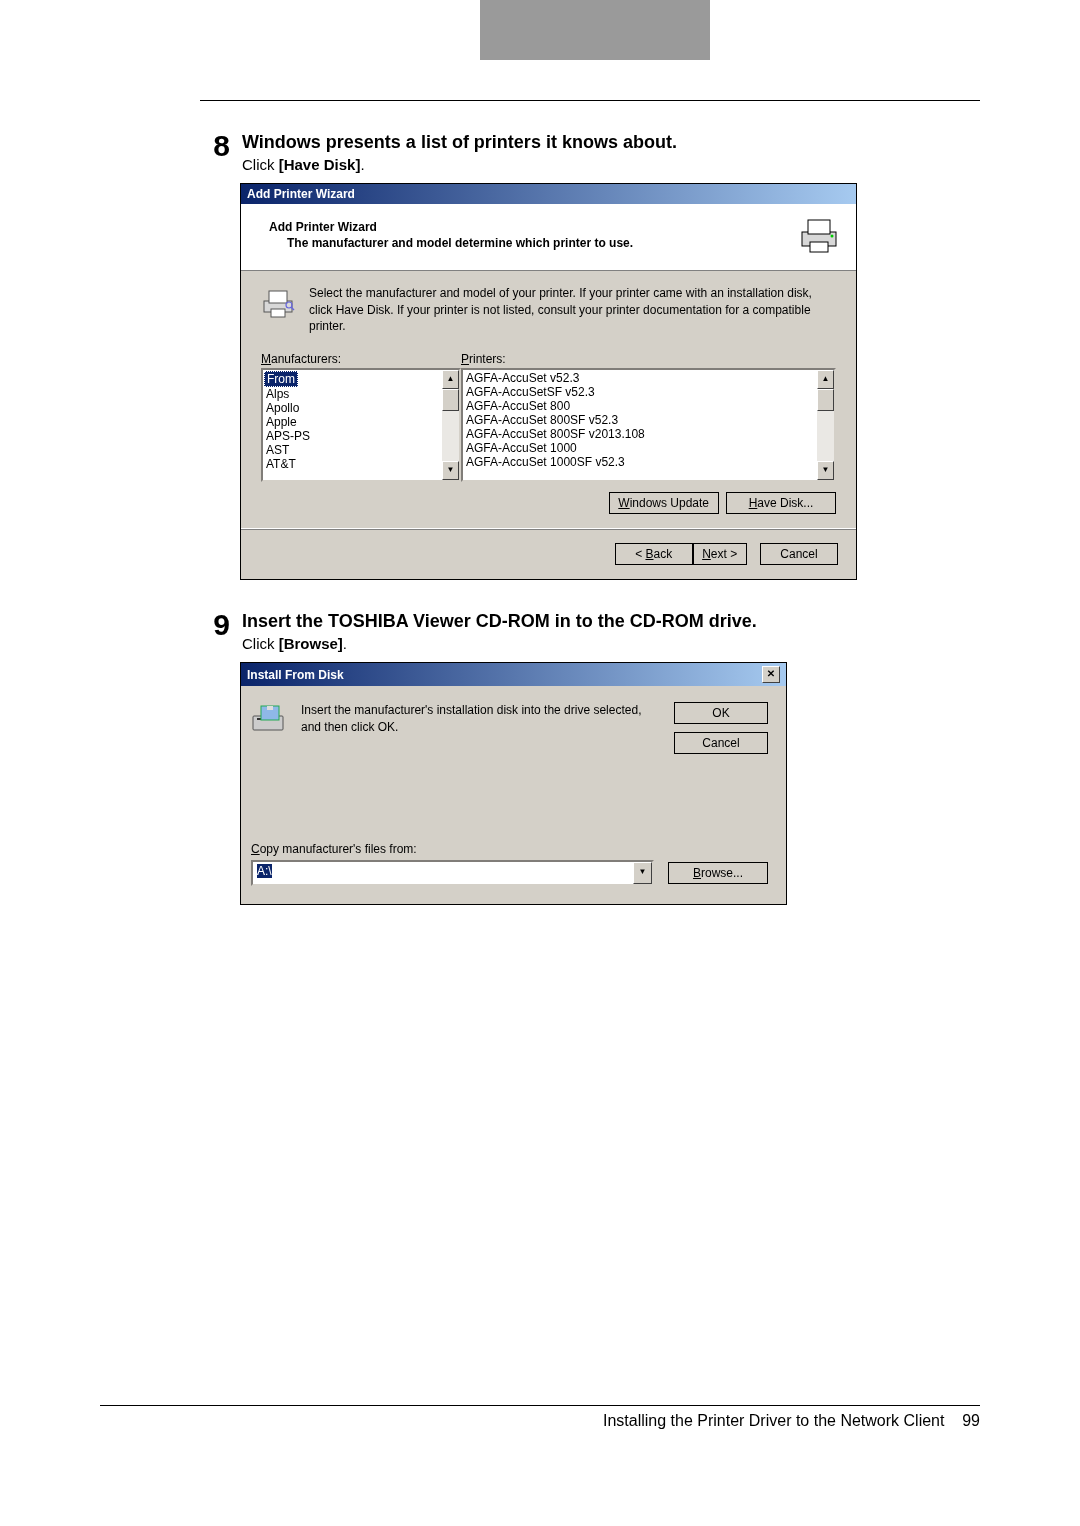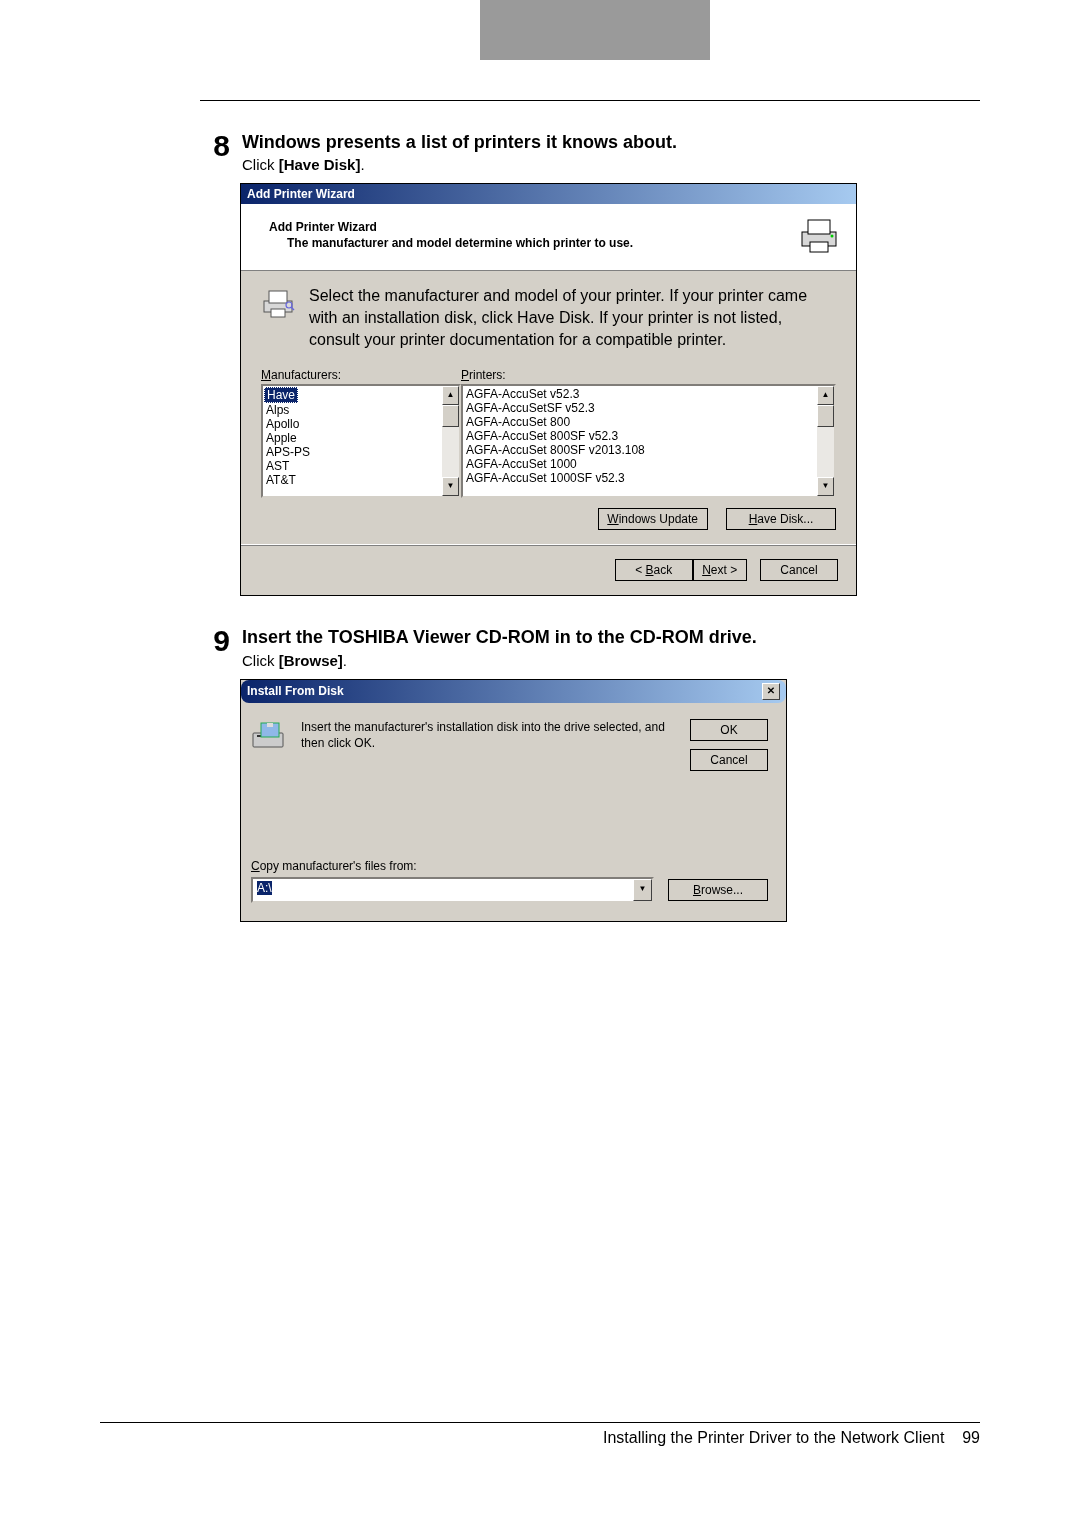--- a/index.html
+++ b/index.html
@@ -93,21 +93,21 @@
     margin-bottom: 18px;
   }
   .small-icon {
     width: 34px;
     height: 34px;
     margin-right: 14px;
     margin-top: 2px;
     flex-shrink: 0;
   }
   .wb-text {
-    font-size: 16px;
+    font-size: 12px;
     line-height: 1.35;
   }
   .lists-row {
     display: flex;
     margin-top: 4px;
   }
   .list-col-mf { width: 200px; }
   .list-col-pr { flex: 1; }
   .list-label { font-size: 12px; margin-bottom: 2px; }
   .listbox {
@@ -168,38 +168,37 @@
     padding: 3px 0;
     font-family: Tahoma, sans-serif;
     font-size: 12px;
     text-align: center;
     box-sizing: border-box;
   }
   .btn-row-right {
     text-align: right;
     margin-top: 10px;
   }
-  .btn-row-right .btn { display: inline-block; margin-left: 15px; }
+  .btn-row-right .btn { display: inline-block; margin-left: 4px; }
   .btn-wide { width: 110px; }
   .wizard-footer {
     border-top: 1px solid #fff;
     box-shadow: inset 0 1px 0 #808080;
     padding: 14px 18px;
     text-align: right;
   }
   .wizard-footer .btn { display: inline-block; }
   .wizard-footer .btn.back { width: 78px; }
   .wizard-footer .btn.next { width: 54px; margin-right: 10px; }
   .wizard-footer .btn.cancel { width: 78px; }
   
   .dlg2 .titlebar {
     display: flex;
     justify-content: space-between;
     align-items: center;
-    border-radius: 8px;
   }
   .close-x {
     width: 16px;
     height: 15px;
     background: #d4d0c8;
     border: 1px solid;
     border-color: #fff #404040 #404040 #fff;
     color: #000;
     font-family: Tahoma, sans-serif;
     font-size: 10px;
@@ -218,21 +217,21 @@
     height: 30px;
     margin-right: 14px;
     flex-shrink: 0;
   }
   .dlg2-msg {
     font-size: 12px;
     line-height: 1.35;
     flex: 1;
     padding-right: 10px;
   }
-  .dlg2-btns .btn { display: block; width: 78px; margin-bottom: 8px; }
+  .dlg2-btns .btn { display: block; width: 94px; margin-bottom: 8px; }
   .dlg2-lower {
     margin-top: 80px;
   }
   .copy-label { font-size: 12px; margin-bottom: 4px; }
   .copy-row {
     display: flex;
     align-items: center;
     gap: 14px;
   }
   .combo {
@@ -312,21 +311,21 @@
             <circle cx="28" cy="18" r="3" fill="none" stroke="#66d" stroke-width="1.2"></circle>
             <line x1="30" y1="20" x2="33" y2="23" stroke="#66d" stroke-width="1.4"></line>
           </svg>
           <div class="wb-text">Select the manufacturer and model of your printer. If your printer came with an installation disk, click Have Disk. If your printer is not listed, consult your printer documentation for a compatible printer.</div>
         </div>
         <div class="lists-row">
           <div class="list-col-mf">
             <div class="list-label"><span class="u">M</span>anufacturers:</div>
             <div class="listbox">
               <ul>
-                <li class="sel">Have</li>
+                <li class="sel">From</li>
                 <li>Alps</li>
                 <li>Apollo</li>
                 <li>Apple</li>
                 <li>APS-PS</li>
                 <li>AST</li>
                 <li>AT&amp;T</li>
               </ul>
               <div class="scrollbar">
                 <div class="sb-btn">▲</div>
                 <div class="sb-thumb"></div>

